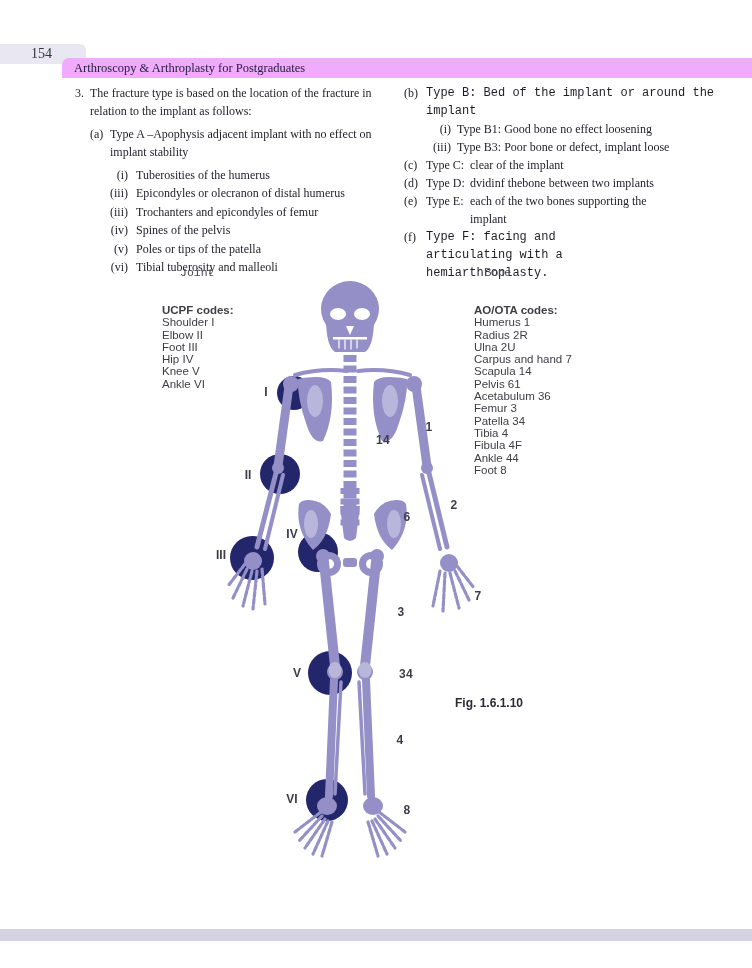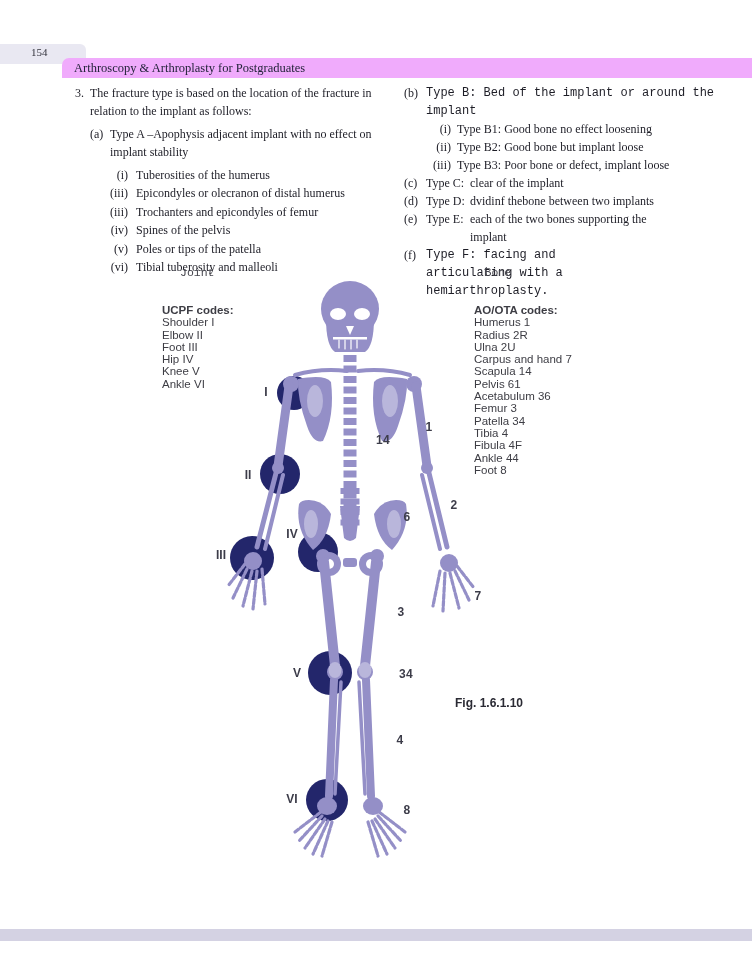--- a/index.html
+++ b/index.html
@@ -2,21 +2,21 @@
 <html><head>
 <meta charset="utf-8">
 <style>
   html,body { margin:0; padding:0; background:#fff; }
   .page { position:relative; width:752px; height:968px; background:#ffffff;
           font-family:"Liberation Serif", serif; overflow:hidden; }
 
   
   .pagenum-tab { position:absolute; left:0; top:44px; width:86px; height:20px;
                  background:#e9e8f2; border-radius:0 6px 0 0; }
-  .pagenum { position:absolute; left:31px; top:46px; font-size:11px; color:#33333d; }
+  .pagenum { position:absolute; left:31px; top:46px; font-size:14px; color:#33333d; }
   .headerbar { position:absolute; left:62px; top:58px; right:0; height:20px;
                background:#f0abfc; border-radius:7px 0 0 0; display:flex;
                align-items:center; padding-left:12px; box-sizing:border-box; }
   .headertitle { font-size:12.5px; color:#23233a; }
 
   
   .col { position:absolute; top:84px; font-size:12px; line-height:18px; color:#1d1d26; }
   .col-left  { left:75px;  width:318px; }
   .col-right { left:404px; width:335px; }
   .row3 { display:flex; }
@@ -110,24 +110,20 @@
   </div>
 
   <div class="col col-right">
     <div class="rrow">
       <span class="lbl">(b)</span>
       <span class="txt">Type B: Bed of the implant or around the implant</span>
     </div>
     <div class="rsub">
       <span class="snum">(i)</span>
       <span class="stext">Type B1: Good bone no effect loosening</span>
-    </div>
-    <div class="rsub">
-      <span class="snum">(ii)</span>
-      <span class="stext">Type B2: Good bone but implant loose</span>
     </div>
     <div class="rsub">
       <span class="snum">(iii)</span>
       <span class="stext">Type B3:  Poor bone or defect, implant loose</span>
     </div>
     <div class="kv wide">
       <span class="lbl">(c)</span>
       <span class="key">Type C:</span>
       <span class="val">clear of the implant</span>
     </div>

